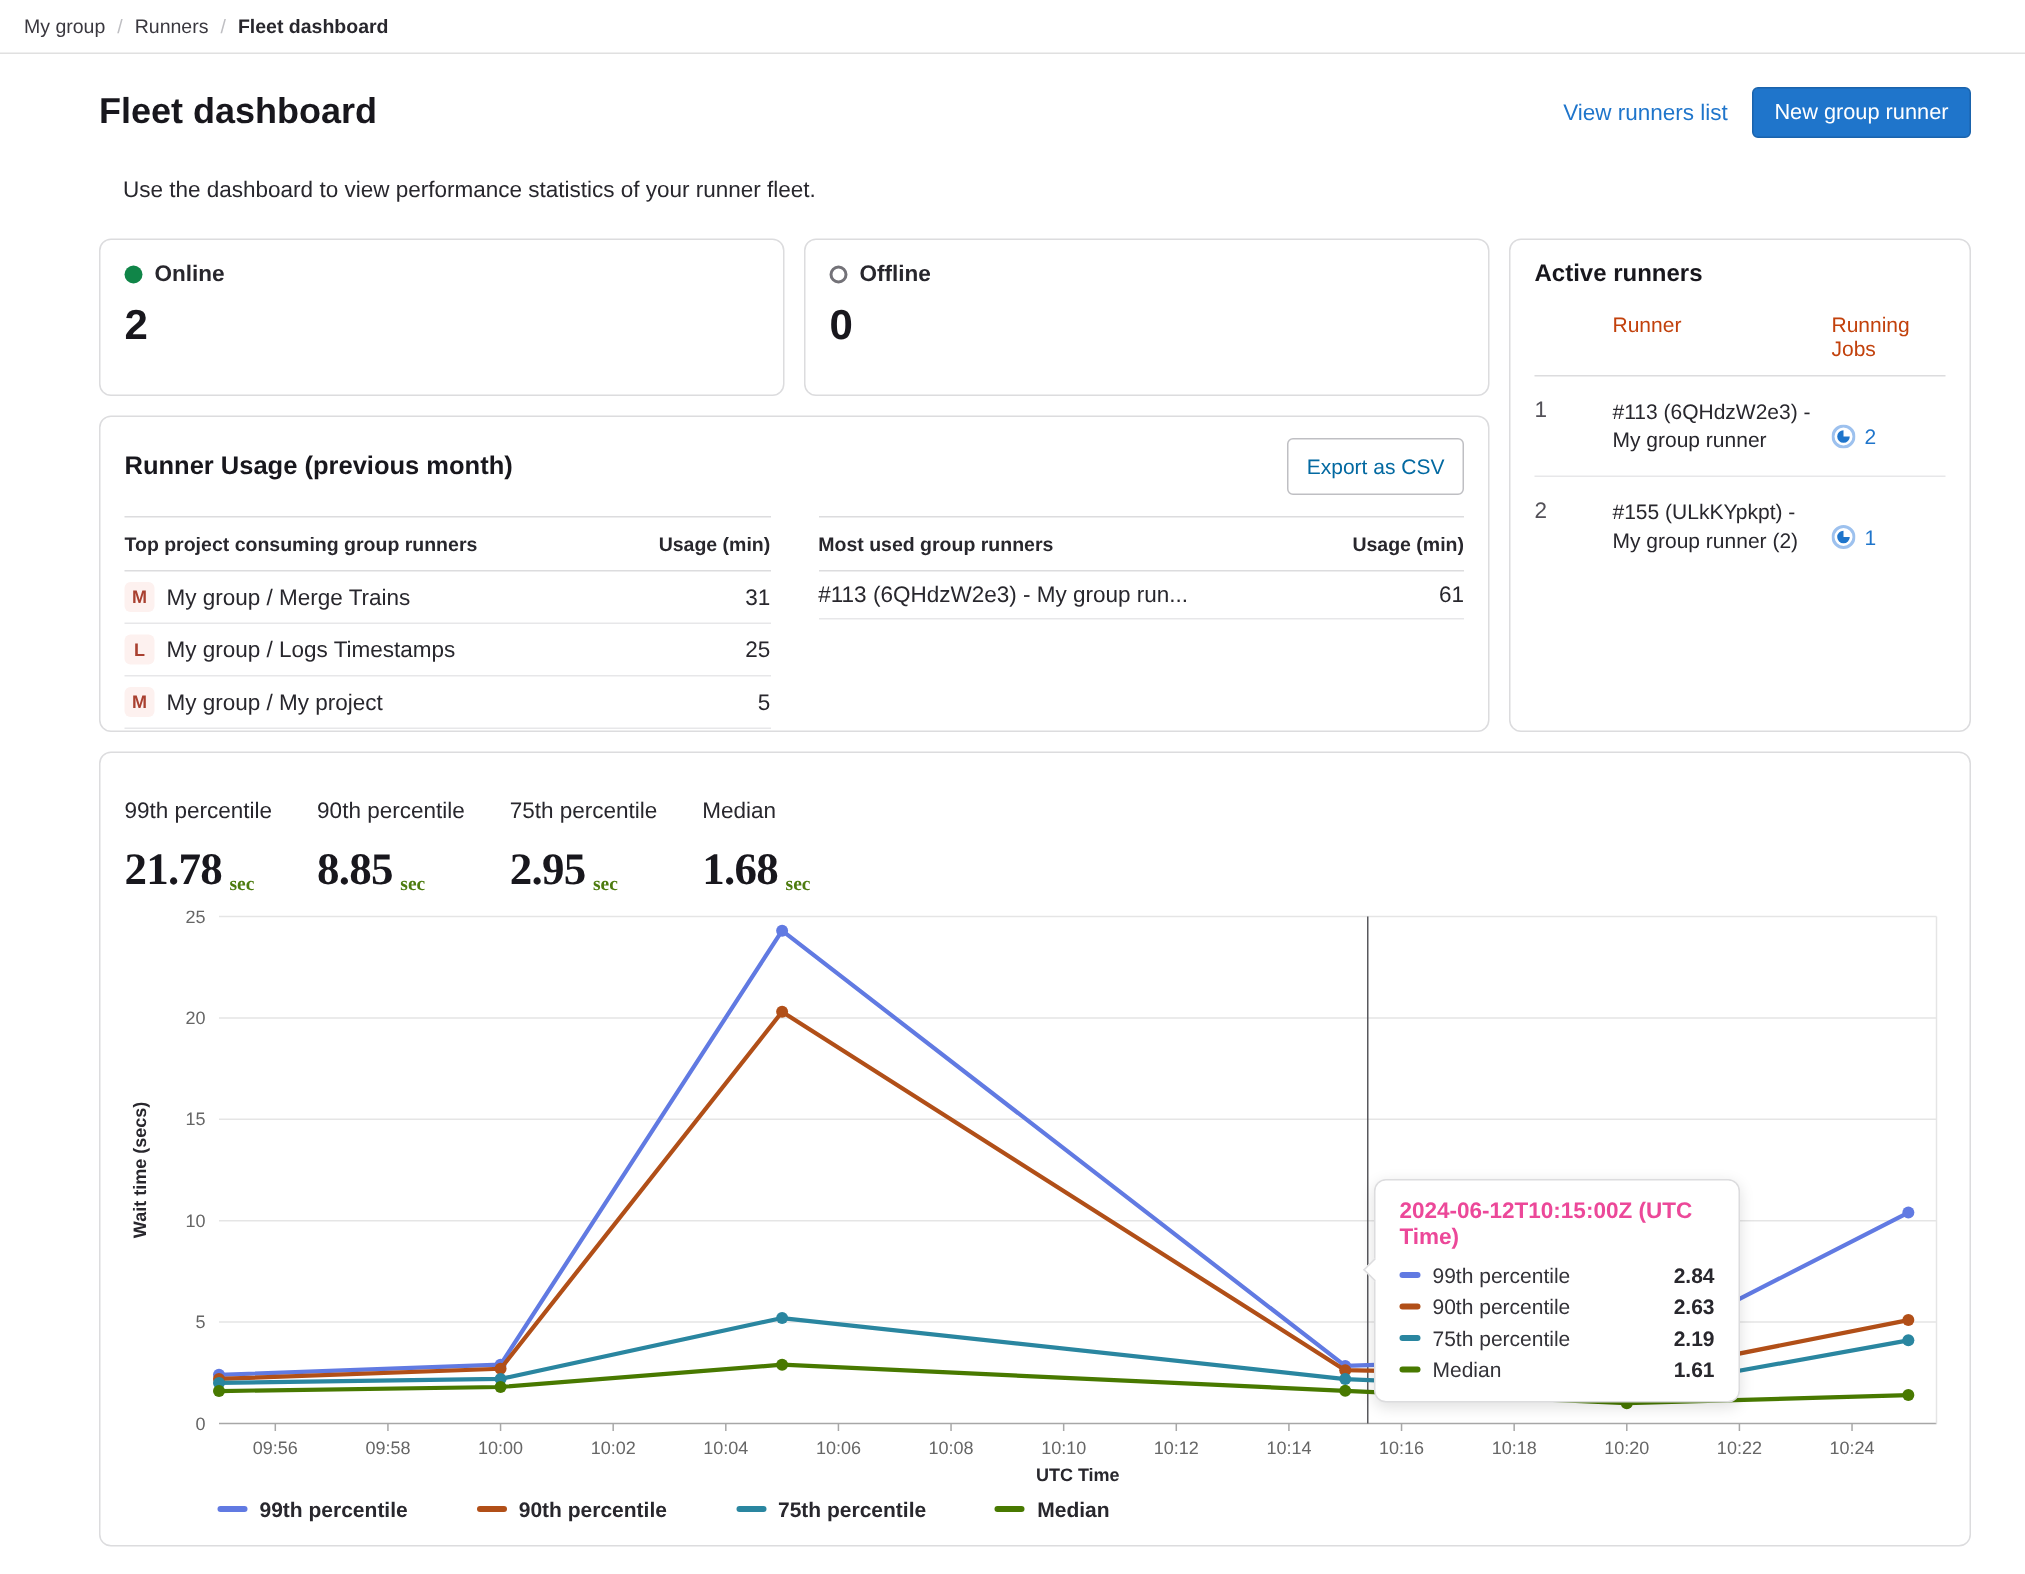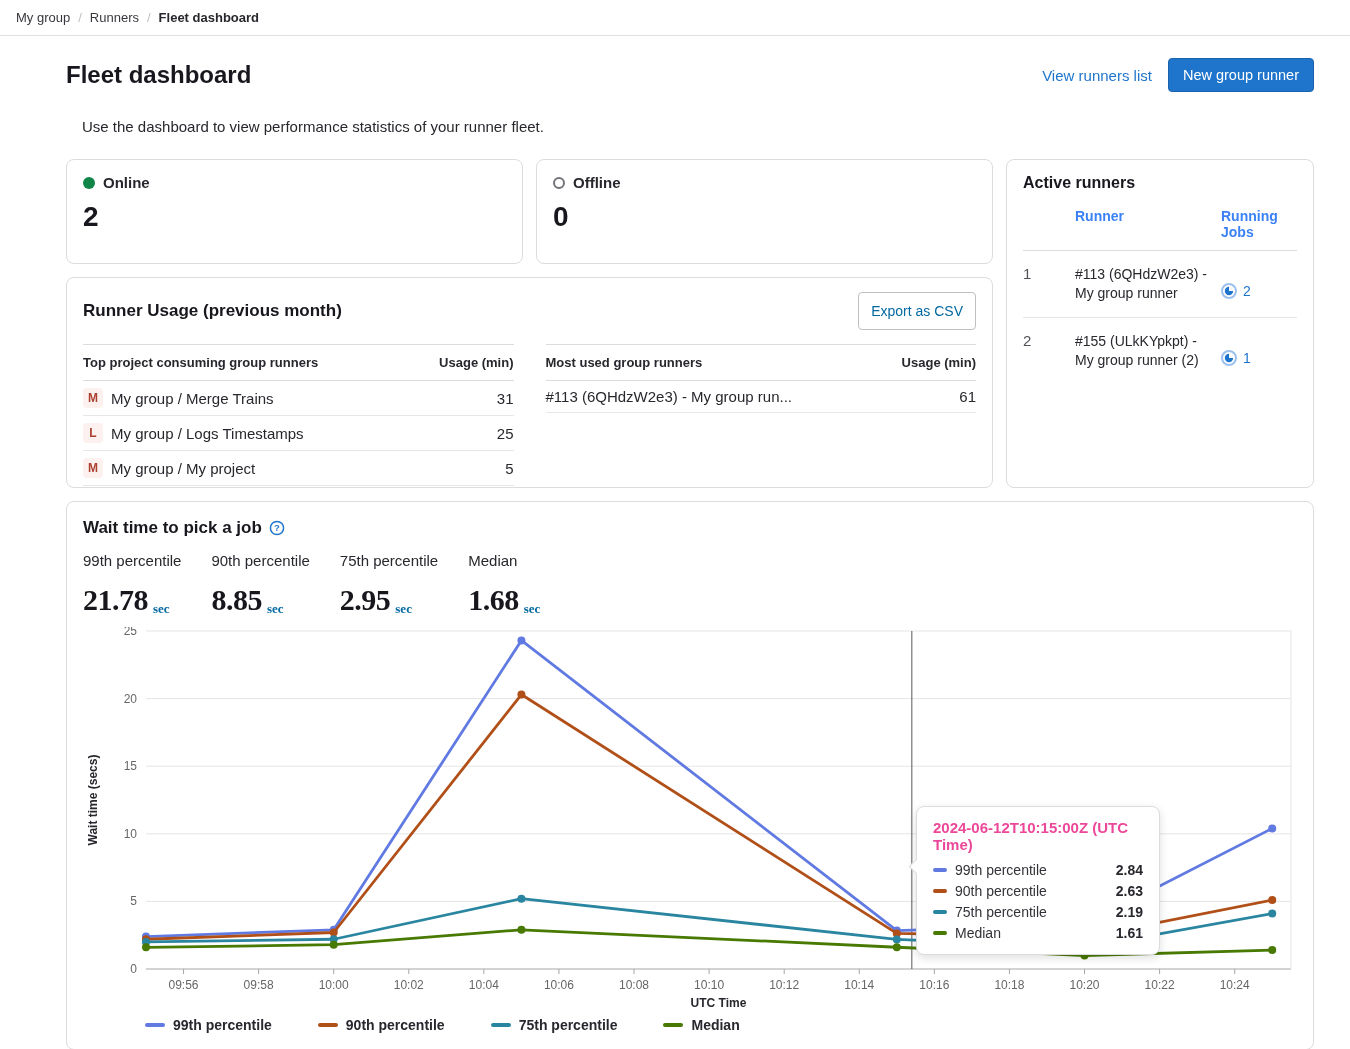--- a/index.html
+++ b/index.html
@@ -25,21 +25,21 @@
   .card { border:1px solid #dcdcde; border-radius:8px; padding:14px 16px; background:#fff; }
   .status-label { display:flex; align-items:center; gap:8px; font-size:15px; font-weight:700; }
   .dot-online { width:12px; height:12px; border-radius:50%; background:#108548; }
   .dot-offline { width:12px; height:12px; border-radius:50%; border:2px solid #737278; background:#fff; }
   .status-value { font-size:28px; font-weight:700; margin-top:10px; color:#18171d; }
 
   
   .card-active { grid-column:3; grid-row:1 / 3; }
   .card-title { font-size:16px; font-weight:700; color:#18171d; }
   .ar-header, .ar-row { display:grid; grid-template-columns:44px 1fr 76px; column-gap:8px; font-size:14px; }
-  .ar-header { padding:16px 0 10px; font-weight:700; border-bottom:1px solid #dcdcde; color:#3b82f6; }
+  .ar-header { padding:16px 0 10px; font-weight:400; border-bottom:1px solid #dcdcde; color:#c2410c; }
   .ar-row { padding:14px 0; border-bottom:1px solid #e7e7e9; align-items:flex-start; }
   .ar-row:last-child { border-bottom:none; }
   .ar-index { font-size:15px; color:#535158; }
   .ar-runner { line-height:1.35; }
   .ar-jobs { display:flex; align-items:center; gap:6px; margin-top:18px; }
   .ar-jobs .count { color:#1f75cb; font-size:14px; }
 
   
   .card-usage { grid-column:1 / 3; grid-row:2; }
   .usage-head { display:flex; justify-content:space-between; align-items:center; }
@@ -54,21 +54,21 @@
   .u-val { font-size:15px; }
 
   
   .card-wait { margin-top:13px; padding:16px; }
   .wait-title-row { display:flex; align-items:center; gap:7px; }
   .wait-title { font-size:17px; font-weight:700; color:#18171d; }
   .stats-row { display:flex; gap:30px; margin-top:14px; }
   .stat-label { font-size:15px; color:#28272d; }
   .stat-value-row { display:flex; align-items:flex-end; gap:5px; margin-top:14px;font-family:Liberation Serif, serif; }
   .stat-value { font-size:30px; font-weight:700; letter-spacing:-0.5px; color:#18171d; }
-  .stat-unit { font-size:13px; font-weight:700; color:#0369a1; }
+  .stat-unit { font-size:13px; font-weight:700; color:#4d7c0f; }
 
   .chart-wrap { position:relative; margin-top:10px; }
   .legend { display:flex; gap:46px; padding-left:62px; margin-top:4px; }
   .legend-item { display:flex; align-items:center; gap:8px; cursor:pointer; }
   .legend-swatch { width:20px; height:4px; border-radius:2px; }
   .legend-label { font-size:14px; font-weight:600; color:#28272d; }
 
   
   .chart-tooltip { position:absolute; left:833px; top:179px; width:244px; background:#fff; border:1px solid #dcdcde; border-radius:8px; box-shadow:0 3px 10px rgba(0,0,0,.13); padding:12px 16px 13px; z-index:5; }
   .chart-tooltip::before { content:""; position:absolute; left:-6px; top:54px; width:10px; height:10px; background:#fff; border-left:1px solid #dcdcde; border-bottom:1px solid #dcdcde; transform:rotate(45deg); }
@@ -193,29 +193,20 @@
               <span>#113 (6QHdzW2e3) - My group run...</span>
             </span>
             <span class="u-val">61</span>
           </div>
         </div>
       </div>
     </section>
   </div>
 
   <section class="card card-wait">
-    <div class="wait-title-row">
-      <h2 class="wait-title">Wait time to pick a job</h2>
-      <span class="help-icon">
-        <svg width="16" height="16" viewBox="0 0 16 16">
-          <circle cx="8" cy="8" r="6.6" fill="none" stroke="#1f75cb" stroke-width="1.5"></circle>
-          <text x="8" y="11.2" text-anchor="middle" font-size="9.5" font-weight="bold" fill="#1f75cb" font-family="Liberation Sans, sans-serif">?</text>
-        </svg>
-      </span>
-    </div>
     <div class="stats-row" id="stats-row">
         <div>
           <div class="stat-label">99th percentile</div>
           <div class="stat-value-row">
             <span class="stat-value">21.78</span>
             <span class="stat-unit">sec</span>
           </div>
         </div>
         <div>
           <div class="stat-label">90th percentile</div>

